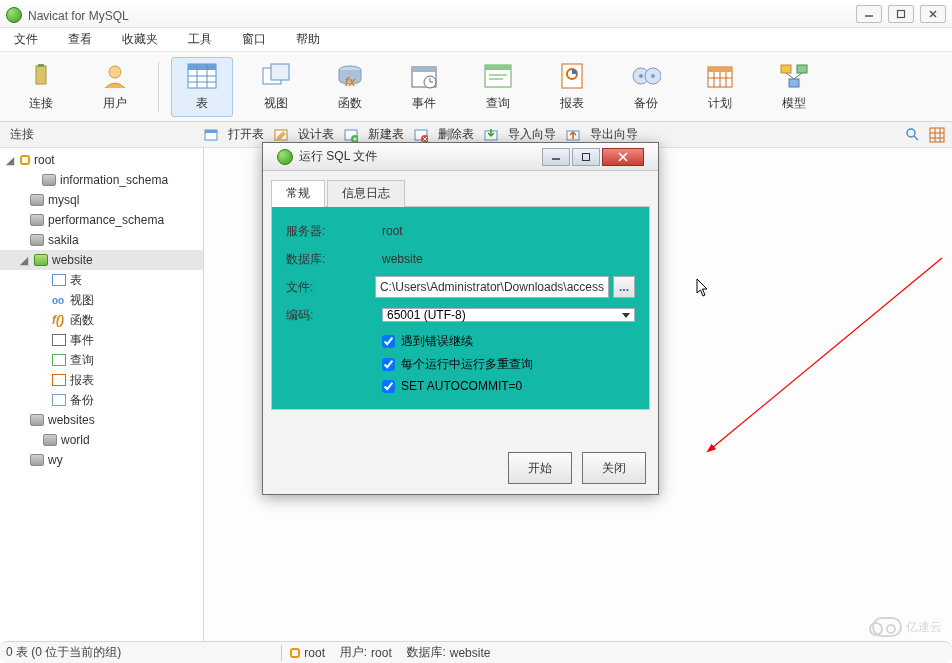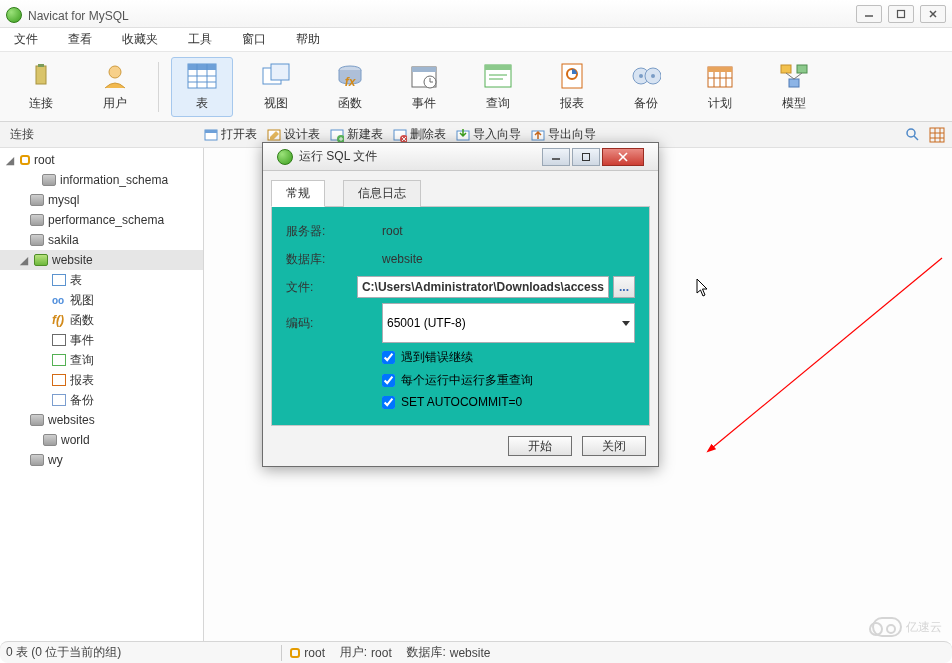--- a/index.html
+++ b/index.html
@@ -21,21 +21,21 @@
 .toolbar { height: 70px; display:flex; align-items:center; background:#f9f9f9; border-bottom:1px solid #d6d6d6; padding:2px 10px; gap:12px;}
 .toolbar .tbtn { width:62px; height:60px; display:flex; flex-direction:column; align-items:center; justify-content:center; gap:4px; border:1px solid transparent; border-radius:3px;}
 .toolbar .tbtn.active { background:#e2eefb; border:1px solid #a6c8ed;}
 .toolbar .tbtn .ico { width:30px; height:30px; display:flex; align-items:center; justify-content:center;}
 .toolbar .tbtn .lbl { color:#333; font-size:12px;}
 
 
 .subbar { height: 26px; display:flex; align-items:center; background:#f3f3f3; padding:0 6px; border-bottom:1px solid #e0e0e0;}
 .subbar .leftlbl { width:198px; color:#444; padding-left:4px;}
 .subbar .actions { display:flex; gap:10px; color:#333; align-items:center;}
-.subbar .actions .ab { display:flex; align-items:center; gap:3px;}
+.subbar .actions .ab { display:flex; align-items:center; gap:10px;}
 .subbar .spacer{flex:1;}
 .subbar .ricon{width:18px;height:18px;display:flex;align-items:center;justify-content:center;margin-left:6px;}
 
 
 .main { display:flex; height: calc(663px - 28px - 24px - 70px - 26px - 22px); }
 .sidebar { width:204px; border-right:1px solid #d6d6d6; background:#fff; overflow:auto; padding:2px 0;}
 .content { flex:1; background:#fdfdfd; position:relative; }
 
 .treeitem { display:flex; align-items:center; height:20px; padding:0 4px; gap:4px; color:#333;}
 .treeitem.sel { background:#e6e6e6;}
@@ -70,36 +70,36 @@
 .watermark .wmicon:after{width:6px;height:6px;right:4px;top:5px;}
 
 
 .dialog{position:absolute;left:262px;top:142px;width:397px;background:#f3f3f3;border:1px solid #6d6d6d;box-shadow:0 3px 14px rgba(0,0,0,.35);}
 .dialog .dtitle{height:28px;background:linear-gradient(#fdfdfd,#e8e8e8);display:flex;align-items:center;padding:0 14px;border-bottom:1px solid #c7c7c7;}
 .dialog .dtitle .dicon{width:16px;height:16px;border-radius:50%;background:radial-gradient(circle at 30% 30%,#9be27a,#3c9e1e);border:1px solid #2f7d17;margin-right:6px;}
 .dialog .dtitle .dt{flex:1;color:#333;}
 .dialog .dtitle .dwb{display:flex;gap:2px;}
 .dialog .dtitle .dwbtn{width:28px;height:18px;display:flex;align-items:center;justify-content:center;border:1px solid #9aa7b5;background:linear-gradient(#eef3f9,#cfd8e3);}
 .dialog .dtitle .dwbtn.close{background:linear-gradient(#e98a82,#cc3e33);border-color:#9a2c22;color:#fff;width:42px;}
-.dialog .tabs{display:flex;margin:8px 8px 0 8px;border-bottom:1px solid #c7c7c7;gap:16px;}
+.dialog .tabs{display:flex;margin:8px 8px 0 8px;border-bottom:1px solid #c7c7c7;}
 .dialog .tab{padding:4px 14px;border:1px solid #c7c7c7;border-bottom:none;background:#eee;color:#333;position:relative;top:1px;margin-right:2px;}
 .dialog .tab.active{background:#fff;border-bottom:1px solid #fff;}
 .dialog .body{background:#14b8a6;margin:0 8px;border:1px solid #c7c7c7;border-top:none;padding:12px 14px 16px 14px;}
 .dialog .row{display:flex;align-items:center;min-height:24px;margin-bottom:4px;}
 .dialog .row .lbl{width:96px;color:#333;}
 .dialog .row .val{color:#333;flex:1;}
 .dialog .field{display:flex;align-items:center;gap:4px;flex:1;}
-.dialog .txt{flex:1;height:22px;border:1px solid #abadb3;padding:6px 4px;color:#333;background:#fff;display:flex;align-items:center;overflow:hidden;white-space:nowrap;font-weight:bold;}
+.dialog .txt{flex:1;height:22px;border:1px solid #abadb3;padding:6px 4px;color:#333;background:#fff;display:flex;align-items:center;overflow:hidden;white-space:nowrap;}
 .dialog .browse{width:22px;height:22px;border:1px solid #abadb3;background:linear-gradient(#f7f7f7,#e3e3e3);display:flex;align-items:center;justify-content:center;color:#3564b5;font-weight:bold;}
-.dialog .sel{flex:1;height:40px;border:1px solid #abadb3;background:#fff;display:flex;align-items:center;padding:0 4px;justify-content:space-between;}
+.dialog .sel{flex:1;height:14px;border:1px solid #abadb3;background:#fff;display:flex;align-items:center;padding:0 4px;justify-content:space-between;}
 .dialog .sel .caret{border-left:4px solid transparent;border-right:4px solid transparent;border-top:5px solid #333;}
 .dialog .chk{display:flex;align-items:center;gap:6px;margin-left:96px;margin-top:6px;}
 .dialog .chk input{width:13px;height:13px;}
 .dialog .dfooter{display:flex;justify-content:flex-end;gap:10px;padding:10px 12px;}
-.dialog .dbtn{min-width:64px;height:20px;border:1px solid #707070;background:linear-gradient(#fdfdfd,#e3e3e3);display:flex;align-items:center;justify-content:center;color:#333;}
+.dialog .dbtn{min-width:64px;height:32px;border:1px solid #707070;background:linear-gradient(#fdfdfd,#e3e3e3);display:flex;align-items:center;justify-content:center;color:#333;margin-top:32px;}
 
 
 .svgico{display:block;}
 
 </style>
 </head>
 <body>
 
 <div class="titlebar">
   <div class="app-icon"></div>

